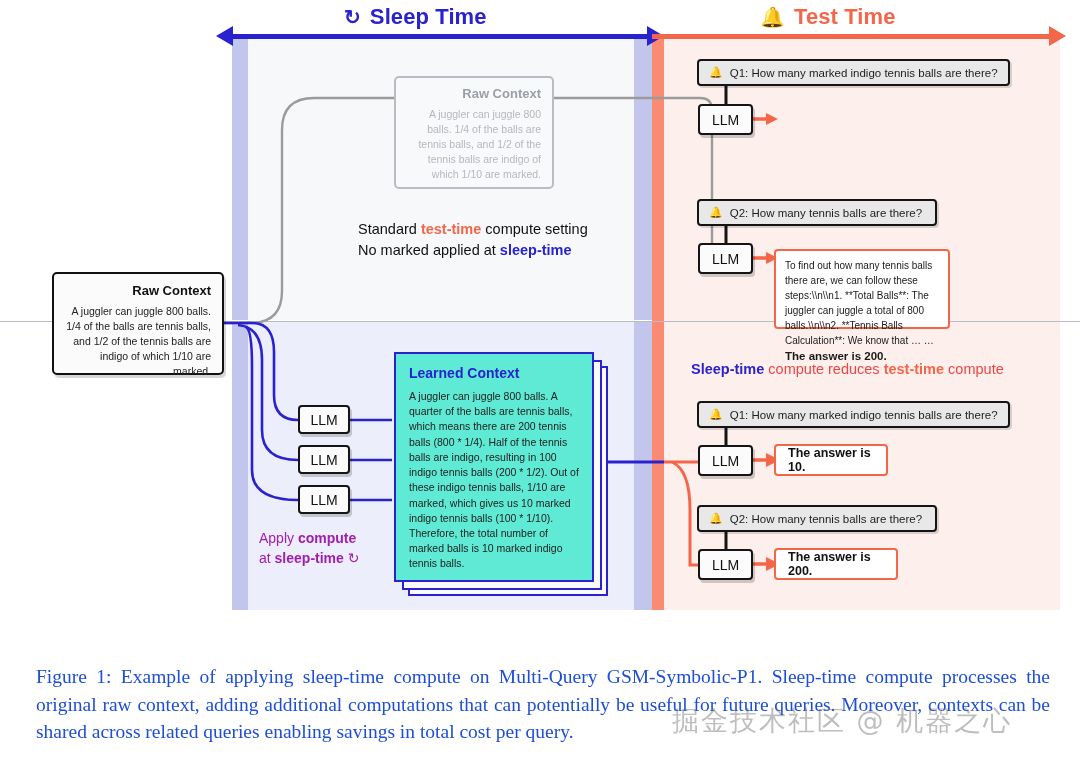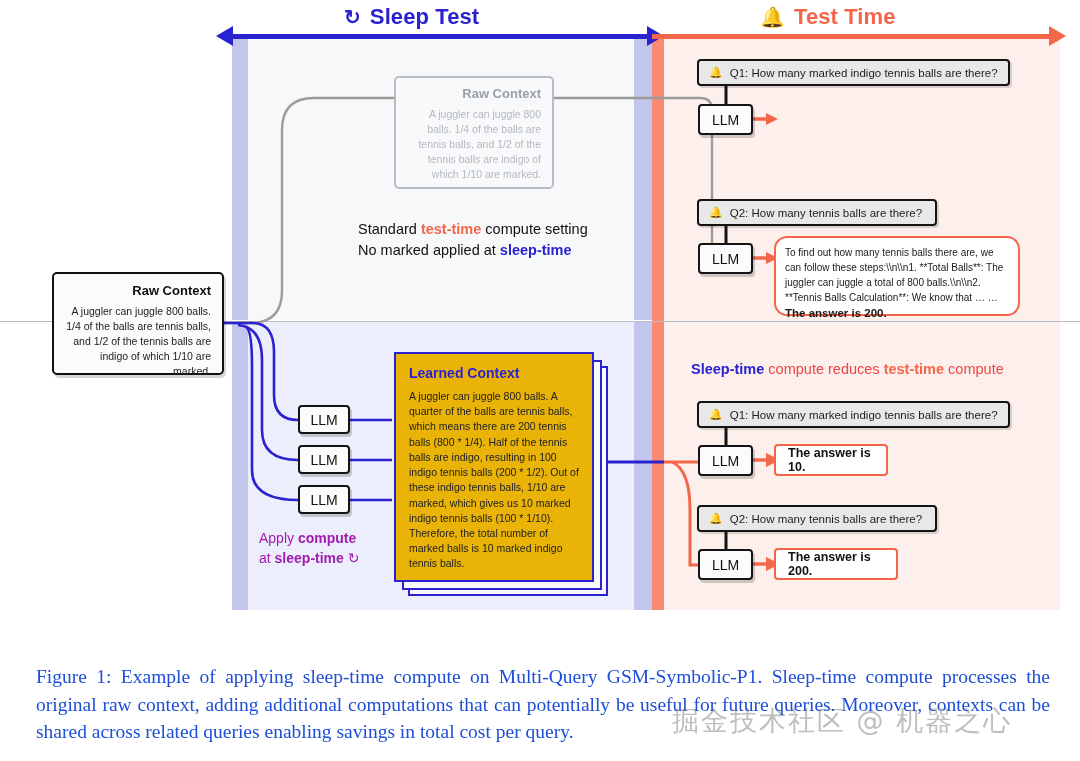--- a/index.html
+++ b/index.html
@@ -88,33 +88,33 @@
   #llm-b2{left:698px;top:549px;width:55px;height:31px;}
   #llm-s1{left:298px;top:405px;width:52px;height:29px;}
   #llm-s2{left:298px;top:445px;width:52px;height:29px;}
   #llm-s3{left:298px;top:485px;width:52px;height:29px;}
 
   
   .abox{position:absolute;box-sizing:border-box;border:2.5px solid #f4664a;border-radius:4px;
         background:#fff;padding:7px 9px;font-size:10px;line-height:1.5;color:#1a1a1a;}
   .abox b{font-weight:700;font-size:11.5px;}
   #ans-t1{left:774px;top:96px;width:210px;height:80px;}
-  #ans-t2{left:774px;top:236px;width:246px;height:80px;border-radius:13px;}
+  #ans-t2{left:774px;top:249px;width:176px;height:80px;}
   .abox-short{position:absolute;box-sizing:border-box;border:2.5px solid #f4664a;border-radius:4px;
         background:#fff;display:flex;align-items:center;padding:0 12px;height:32px;
         font-size:12.5px;font-weight:700;color:#111;}
   #ans-b1{left:774px;top:444px;width:114px;}
   #ans-b2{left:774px;top:548px;width:124px;}
 
   
   .stack{position:absolute;left:394px;top:352px;}
   .stack .sheet{position:absolute;box-sizing:border-box;border:2.5px solid #2a22cf;background:#fafafa;}
   .sheet.s3{left:14px;top:14px;width:200px;height:230px;}
   .sheet.s2{left:8px;top:8px;width:200px;height:230px;}
-  .sheet.s1{left:0;top:0;width:200px;height:230px;background:#eab308;padding:11px 13px;}
+  .sheet.s1{left:0;top:0;width:200px;height:230px;background:#5eead4;padding:11px 13px;}
   .sheet.s1 .t{font-size:14px;font-weight:700;color:#2a22cf;margin-bottom:8px;}
   .sheet.s1 .b{font-size:10.5px;line-height:1.45;color:#222;}
 
   
   .wires{position:absolute;left:0;top:0;width:1080px;height:640px;}
 
   
   .caption{position:absolute;left:36px;top:663px;width:1014px;
            font-family:"Liberation Serif", serif;font-size:19.5px;line-height:1.42;color:#1d4ed8;text-align:justify;}
   .watermark{position:absolute;left:672px;top:703px;font-size:27px;color:rgba(110,110,110,.45);
@@ -130,21 +130,21 @@
   <div class="band-sleep-left-top"></div>
   <div class="band-sleep-left-bot"></div>
   <div class="band-sleep-right-top"></div>
   <div class="band-sleep-right-bot"></div>
   <div class="panel-test"></div>
   <div class="band-test-left"></div>
   <div class="panel-divider"></div>
 
   <div class="hdr hdr-sleep">
     <span class="glyph">↻</span>
-    <span>Sleep Test</span>
+    <span>Sleep Time</span>
   </div>
   <div class="hdr hdr-test">
     <span class="glyph">🔔</span>
     <span>Test Time</span>
   </div>
 
   <div class="tl tl-sleep">
     <span class="head l"></span>
     <span class="head r"></span>
   </div>

